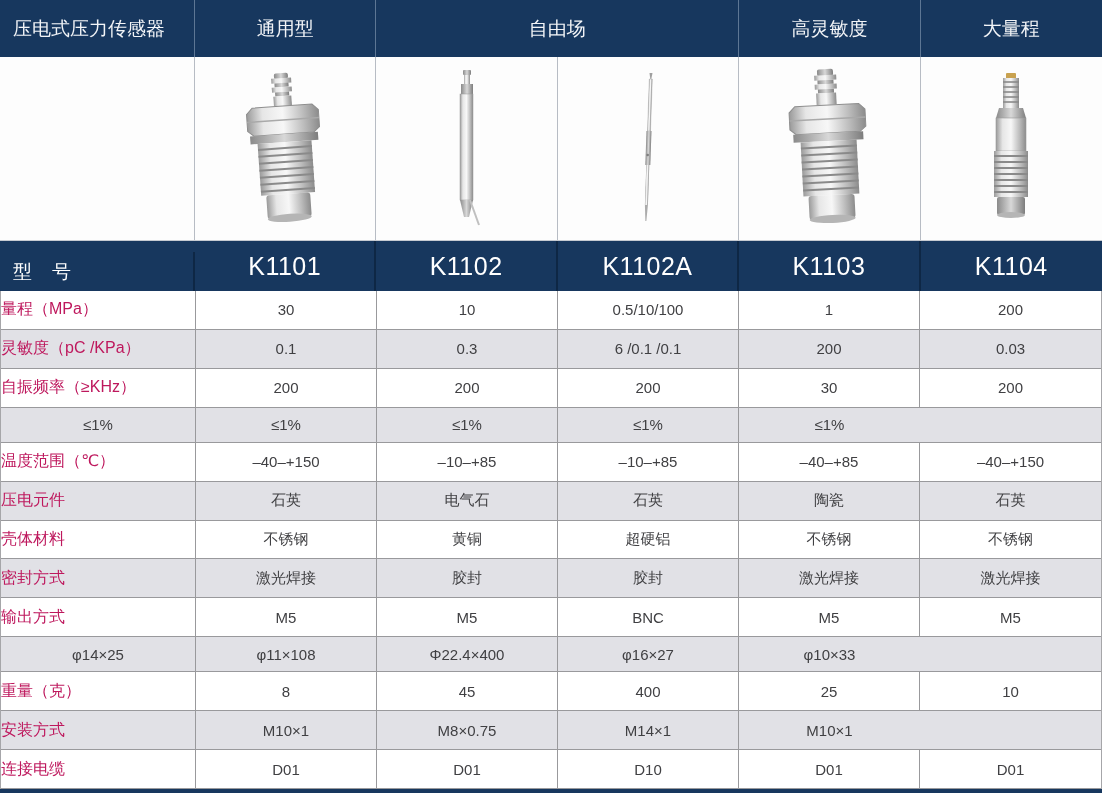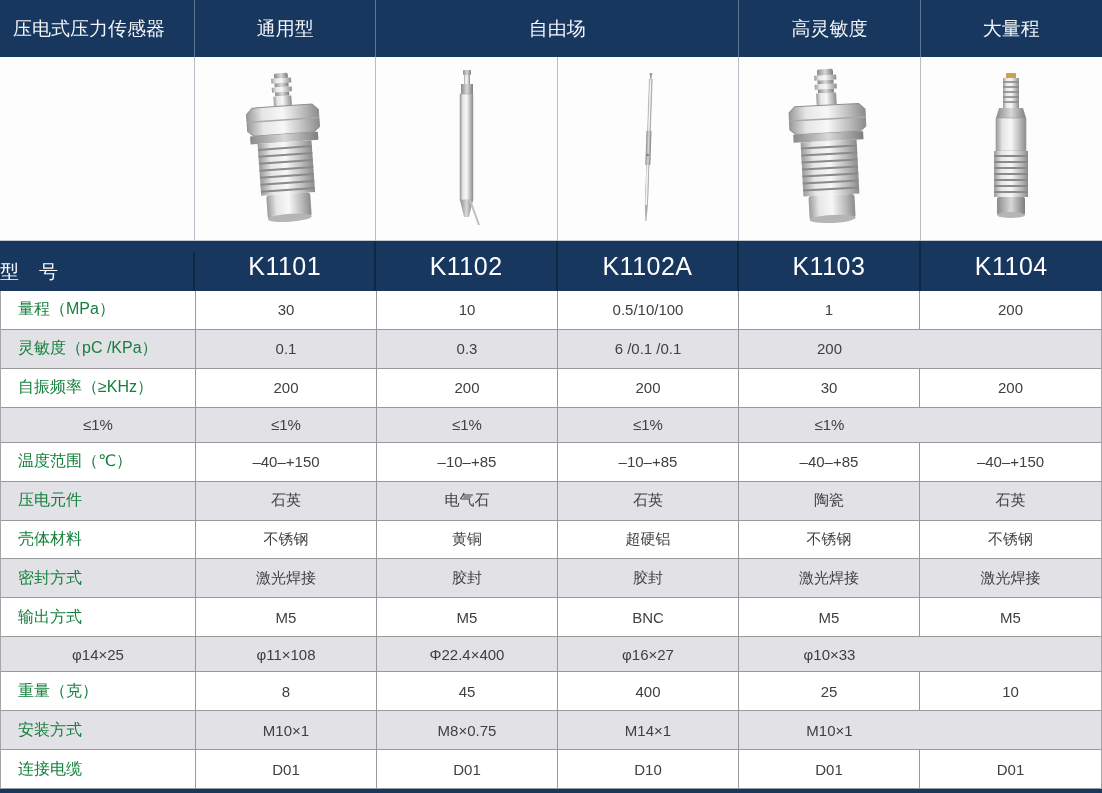--- a/index.html
+++ b/index.html
@@ -23,29 +23,29 @@
   .image-row .cell{border-right:1px solid #b7bcc4;background:#fdfdfd;}
   .image-row .cell:last-child{border-right:none;}
   .image-row svg{display:block;}
   .tilt-a{transform:rotate(-4deg);}
   .tilt-b{transform:rotate(-3deg);}
 
   
   .model-row{height:50px;background:#17375e;flex:0 0 auto;}
   .model-row .cell{color:#ffffff;font-size:25px;font-weight:500;border-right:2px solid #0e2745;letter-spacing:.5px;}
   .model-row .cell:last-child{border-right:none;}
-  .model-row .label-col{justify-content:flex-start;font-size:19px;margin-top:11px;}
+  .model-row .label-col{justify-content:flex-start;padding-left:13px;font-size:19px;margin-top:11px;}
 
   
   #spec-body{flex:1 1 auto;display:flex;flex-direction:column;border-left:1px solid #a6a6a9;border-right:1px solid #a6a6a9;}
   .spec-row{flex:1 1 auto;background:#ffffff;border-bottom:1px solid #99999c;}
   .spec-row.alt{background:#e1e1e6;}
   .spec-row .cell{font-size:15px;color:#404043;border-right:1px solid #99999c;}
   .spec-row .cell:last-child{border-right:none;}
-  .spec-row .label-cell{justify-content:flex-start;padding-left:17px;font-size:16px;color:#15803d;}
+  .spec-row .label-cell{justify-content:flex-start;padding-left:0;font-size:16px;color:#be185d;}
 
   
   .bottom-bar{height:4px;background:#17375e;flex:0 0 auto;}
 </style>
 </head>
 <body>
 
 <svg width="0" height="0" style="position:absolute" aria-hidden="true">
   <defs>
     <linearGradient id="mg" x1="0" y1="0" x2="1" y2="0">
@@ -203,20 +203,21 @@
         <div class="cell">0.5/10/100</div>
         <div class="cell">1</div>
         <div class="cell">200</div>
       </div>
       <div class="row spec-row alt">
         <div class="cell label-cell">灵敏度（pC /KPa）</div>
         <div class="cell">0.1</div>
         <div class="cell">0.3</div>
         <div class="cell">6 /0.1 /0.1</div>
         <div class="cell">200</div>
+        <div class="cell">0.03</div>
       </div>
       <div class="row spec-row">
         <div class="cell label-cell">自振频率（≥KHz）</div>
         <div class="cell">200</div>
         <div class="cell">200</div>
         <div class="cell">200</div>
         <div class="cell">30</div>
         <div class="cell">200</div>
       </div>
       <div class="row spec-row alt">

